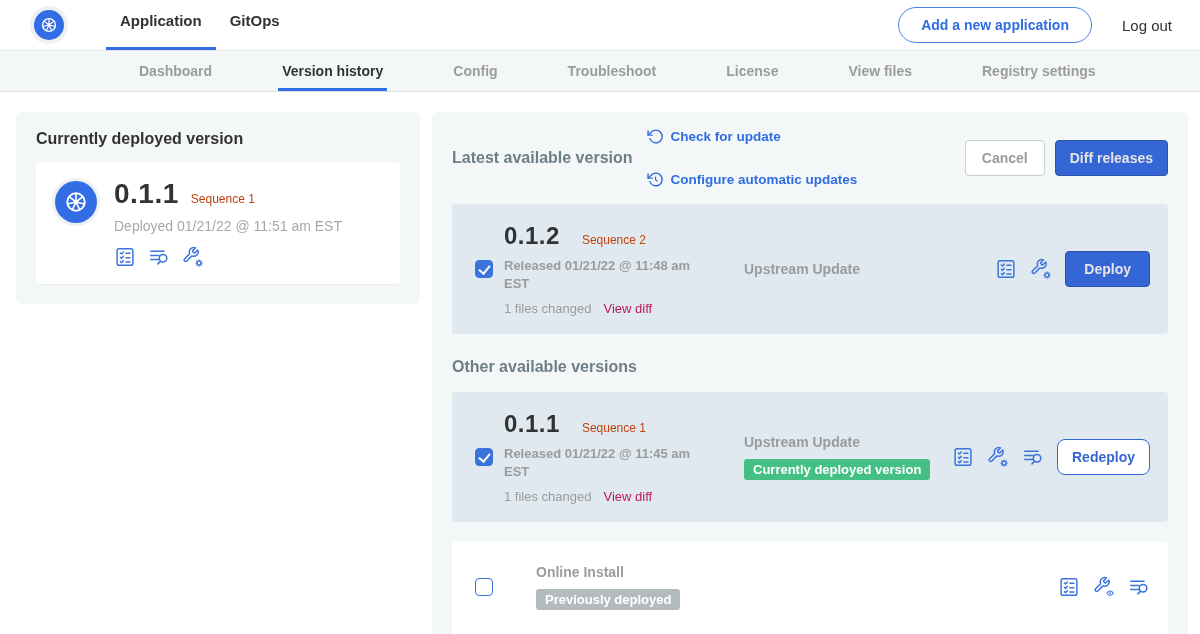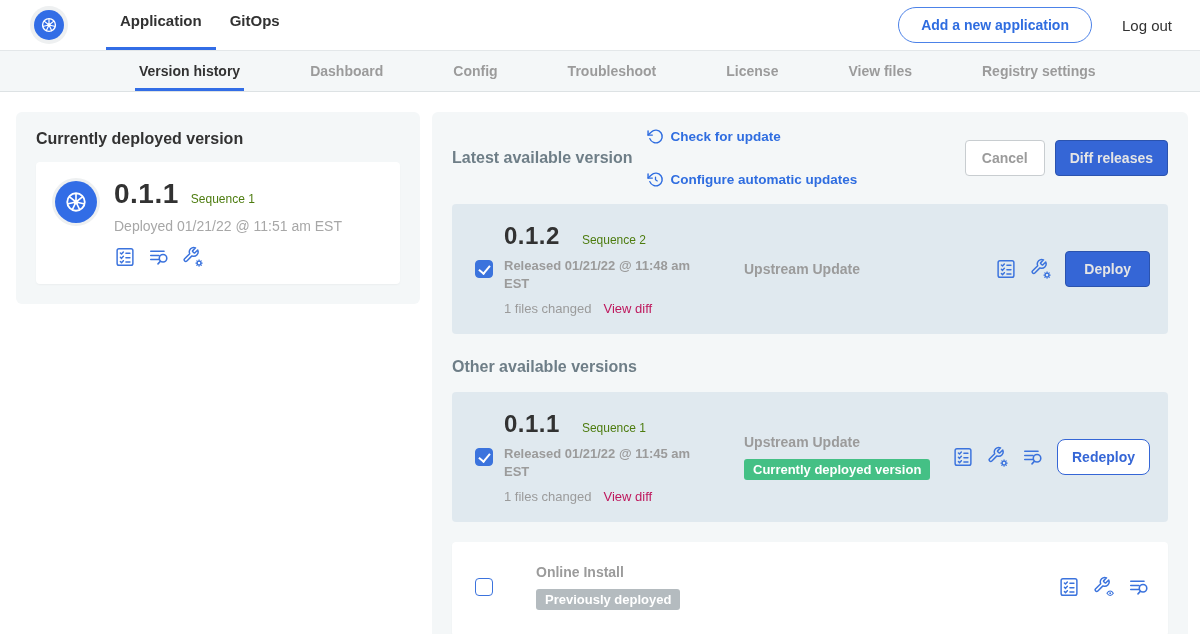--- a/index.html
+++ b/index.html
@@ -59,21 +59,21 @@
     margin-top:14px; background:#fff; border-radius:4px; padding:16px;
     display:flex; gap:14px; box-shadow:0 1px 2px rgba(0,0,0,0.04);
   }
   .deployed-logo {
     width:48px; height:48px; border-radius:50%; background:#eef0f1; flex:0 0 auto;
     display:flex; align-items:center; justify-content:center;
   }
   .deployed-logo .logo-circle { width:42px; height:42px; }
   .ver-line { display:flex; align-items:baseline; gap:12px; }
   .ver-big { font-size:28px; font-weight:800; color:#323232; letter-spacing:.5px; }
-  .seq { font-size:12px; color:#4d7c0f; font-weight:400; }
+  .seq { font-size:12px; color:#c2410c; font-weight:400; }
   .deployed-at { margin-top:8px; font-size:14px; color:#a7a7a7; font-weight:500; }
   .icon-row { margin-top:12px; display:flex; align-items:center; gap:12px; }
   .icon { width:22px; height:22px; color:#3b73dd; cursor:pointer; display:block; }
   .icon-sm { width:17px; height:17px; color:#2f6de0; display:block; }
 
   
   .right-card { flex:1; padding:16px 20px 20px 20px; }
   .panel-head { display:flex; align-items:center; }
   .panel-title { font-size:16px; font-weight:600; color:#6e7e87; }
   .head-links { display:flex; align-items:flex-start; gap:26px; margin-left:14px;flex-direction:column; }
@@ -192,22 +192,22 @@
     <div class="top-tabs">
       <div class="top-tab active">Application</div>
       <div class="top-tab">GitOps</div>
     </div>
     <div class="top-spacer"></div>
     <button class="add-app-btn">Add a new application</button>
     <div class="logout">Log out</div>
   </div>
 
   <div class="subnav">
+    <div class="subnav-item">Dashboard</div>
     <div class="subnav-item active">Version history</div>
-    <div class="subnav-item">Dashboard</div>
     <div class="subnav-item">Config</div>
     <div class="subnav-item">Troubleshoot</div>
     <div class="subnav-item">License</div>
     <div class="subnav-item">View files</div>
     <div class="subnav-item">Registry settings</div>
   </div>
 
   <div class="main">
 
     <div class="card left-card">

